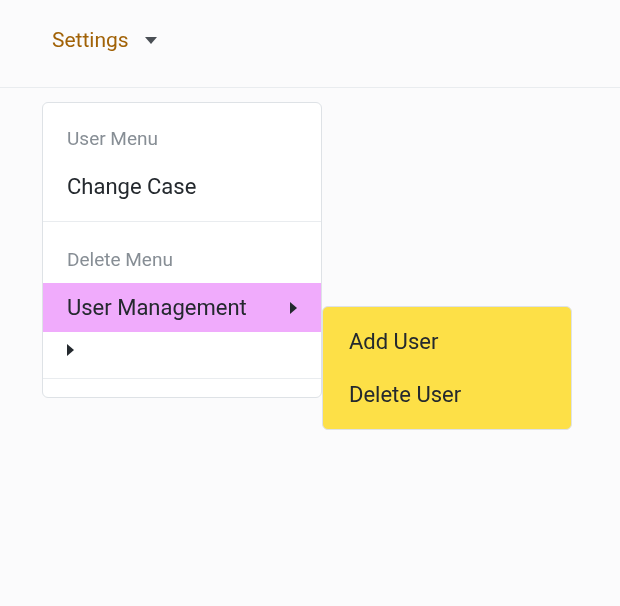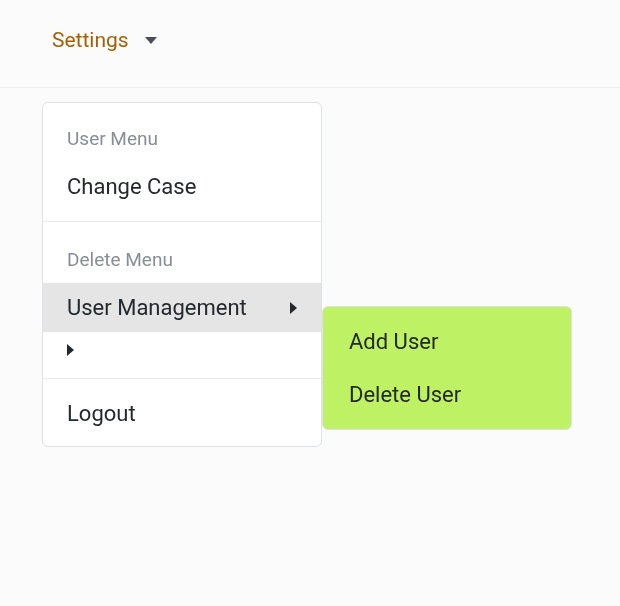--- a/index.html
+++ b/index.html
@@ -59,41 +59,41 @@
     .menu-item {
       color: #24292e;
       font-size: 22px;
       padding: 12px 24px;
       cursor: pointer;
       display: flex;
       align-items: center;
       justify-content: space-between;
     }
     .menu-item.hover {
-      background: #e5e5e5;
+      background: #f0abfc;
     }
     .divider {
       height: 1px;
       background: #e9ecef;
       margin: 10px 0;
     }
     .caret-right {
       display: inline-block;
       width: 0;
       height: 0;
       border-top: 6px solid transparent;
       border-bottom: 6px solid transparent;
       border-left: 7px solid #24292e;
     }
     .submenu {
       position: absolute;
       left: 322px;
       top: 306px;
       width: 250px;
-      background: #bef264;
+      background: #fde047;
       border: 1px solid #dee2e6;
       border-radius: 6px;
       padding-top: 8px;
       padding-bottom: 8px;
     }
     .submenu .menu-item {
       font-size: 22px;
       padding: 14px 26px;
     }
   </style>
@@ -119,23 +119,20 @@
   <div class="menu-item hover">
     <span>User Management</span>
     <span class="caret-right"></span>
   </div>
   <div class="menu-item">
     <span class="caret-right"></span>
   </div>
 
   <div class="divider"></div>
 
-  <div class="menu-item">
-    <span>Logout</span>
-  </div>
 </div>
 
 <div class="submenu">
   <div class="menu-item">
     <span>Add User</span>
   </div>
   <div class="menu-item">
     <span>Delete User</span>
   </div>
 </div>

